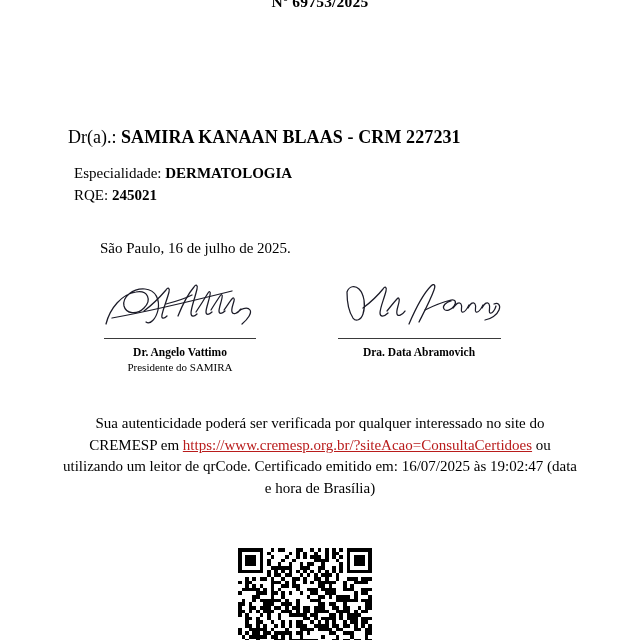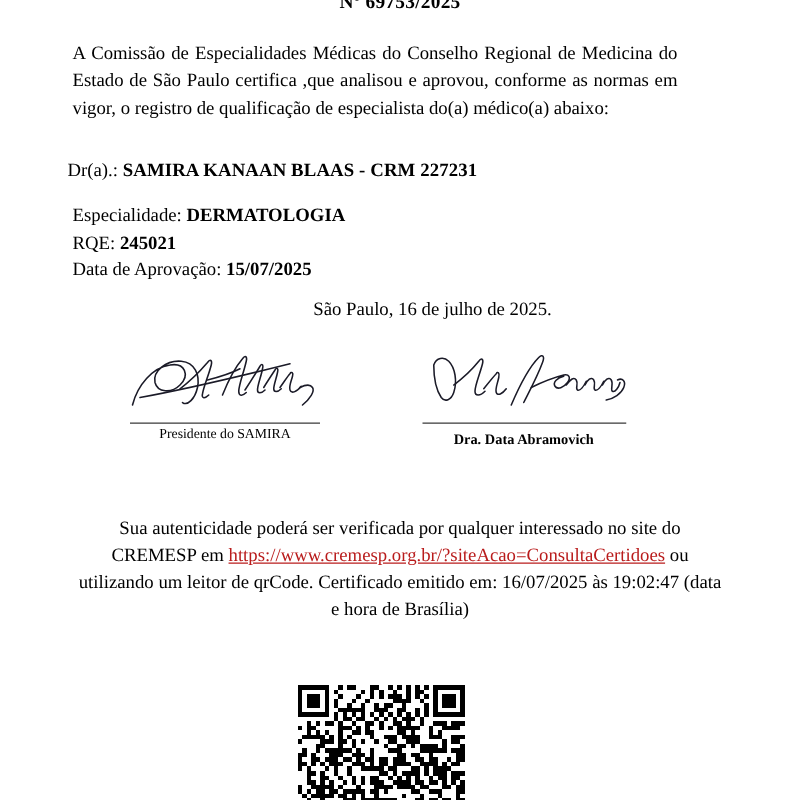--- a/index.html
+++ b/index.html
@@ -43,48 +43,48 @@
     font-size: 15px;
     line-height: 22px;
     text-align: justify;
     text-justify: inter-word;
   }
 
   
   .doctor-line {
     position: absolute;
     top: 127px;
-    left: 54px;
-    font-size: 15px;
+    left: 68px;
+    font-size: 18px;
     line-height: 20px;
     white-space: nowrap;
   }
   .doctor-line .label { font-weight: normal; }
   .doctor-line .value { font-weight: bold; letter-spacing: 0.1px; }
 
   .detail-block {
     position: absolute;
     top: 163px;
     left: 58px;
     font-size: 15px;
     line-height: 21.5px;
   }
-  .detail-row { white-space: nowrap; }
+  .detail-row { white-space: nowrap; margin-left: 16px; }
   .detail-row .label { font-weight: normal; }
   .detail-row .value { font-weight: bold; }
 
   
   .city-date {
     position: absolute;
     top: 240px;
     left: 0;
     width: 640px;
-    text-align: center;
-    font-size: 15px;
-    padding-left: 52px;
+    text-align: left;
+    font-size: 15px;
+    padding-left: 100px;
     box-sizing: border-box;
   }
 
   
   .signatures {
     position: absolute;
     top: 278px;
     left: 0;
     width: 640px;
     height: 108px;
@@ -148,39 +148,34 @@
   }
   .qr-wrap svg { display: block; }
 </style>
 </head>
 <body>
 
 <div class="page">
 
   <div class="doc-number">Nº 69753/2025</div>
 
-  <div class="intro-paragraph">A Comissão de Especialidades Médicas do Conselho Regional de Medicina do Estado de São Paulo  certifica ,que analisou e aprovou, conforme as normas em vigor, o registro de qualificação de especialista do(a) médico(a) abaixo:</div>
 
   <div class="doctor-line">
     <span class="label">Dr(a).:</span>
     <span class="value">SAMIRA KANAAN BLAAS - CRM 227231</span>
   </div>
 
   <div class="detail-block">
     <div class="detail-row">
       <span class="label">Especialidade:</span>
       <span class="value">DERMATOLOGIA</span>
     </div>
     <div class="detail-row">
       <span class="label">RQE:</span>
       <span class="value">245021</span>
-    </div>
-    <div class="detail-row">
-      <span class="label">Data de Aprovação:</span>
-      <span class="value">15/07/2025</span>
     </div>
   </div>
 
   <div class="city-date">São Paulo, 16 de julho de 2025.</div>
 
   <div class="signatures">
 
     <div class="sign-block left">
       <div class="sign-mark">
         <svg width="160" height="58" viewBox="0 0 160 58" fill="none" stroke="#1b1b28" stroke-width="1.25" stroke-linecap="round" stroke-linejoin="round">
@@ -189,20 +184,21 @@
           <path d="M66 26 C74 24, 84 21, 92 17"></path>
           <path d="M78 38 C82 28, 88 16, 94 9 C96 6, 98 7, 97 11 C95 20, 91 30, 91 35 C91 39, 94 39, 97 36"></path>
           <path d="M96 34 C100 28, 105 20, 108 15 C109 13, 111 13, 110 17 C109 23, 106 30, 106 34 C106 37, 109 37, 112 34"></path>
           <path d="M111 32 C114 27, 118 21, 120 18 C121 16, 123 16, 122 20 C121 25, 119 30, 119 33 C119 36, 122 36, 125 33"></path>
           <path d="M124 32 C127 28, 130 23, 132 21 C133 19, 135 20, 134 23 C133 27, 131 31, 132 34 C133 37, 137 36, 141 31"></path>
           <path d="M140 32 C144 30, 148 29, 150 32 C152 35, 148 41, 142 46"></path>
           <path d="M12 40 C40 35, 80 26, 132 13"></path>
         </svg>
       </div>
       <div class="sign-rule"></div>
+      <div class="sign-name">Dr. Angelo Vattimo</div>
       <div class="sign-role">Presidente do SAMIRA</div>
     </div>
 
     <div class="sign-block right">
       <div class="sign-mark">
         <svg width="172" height="58" viewBox="0 0 172 58" fill="none" stroke="#1b1b28" stroke-width="1.25" stroke-linecap="round" stroke-linejoin="round">
           <path d="M14 14 C14 24, 16 34, 20 40 C23 44, 28 42, 30 36 C33 27, 31 16, 26 11 C22 7, 16 8, 14 14 Z"></path>
           <path d="M30 30 C38 24, 46 16, 50 11 C52 8, 54 9, 53 13 C51 21, 47 30, 47 35 C47 39, 51 39, 55 35"></path>
           <path d="M54 33 C58 28, 62 23, 64 21 C65 19, 67 20, 66 24 C65 29, 63 33, 64 36 C65 39, 69 37, 72 33"></path>
           <path d="M76 46 C82 32, 90 16, 98 8 C101 5, 103 7, 101 12 C97 23, 90 36, 86 44"></path>

